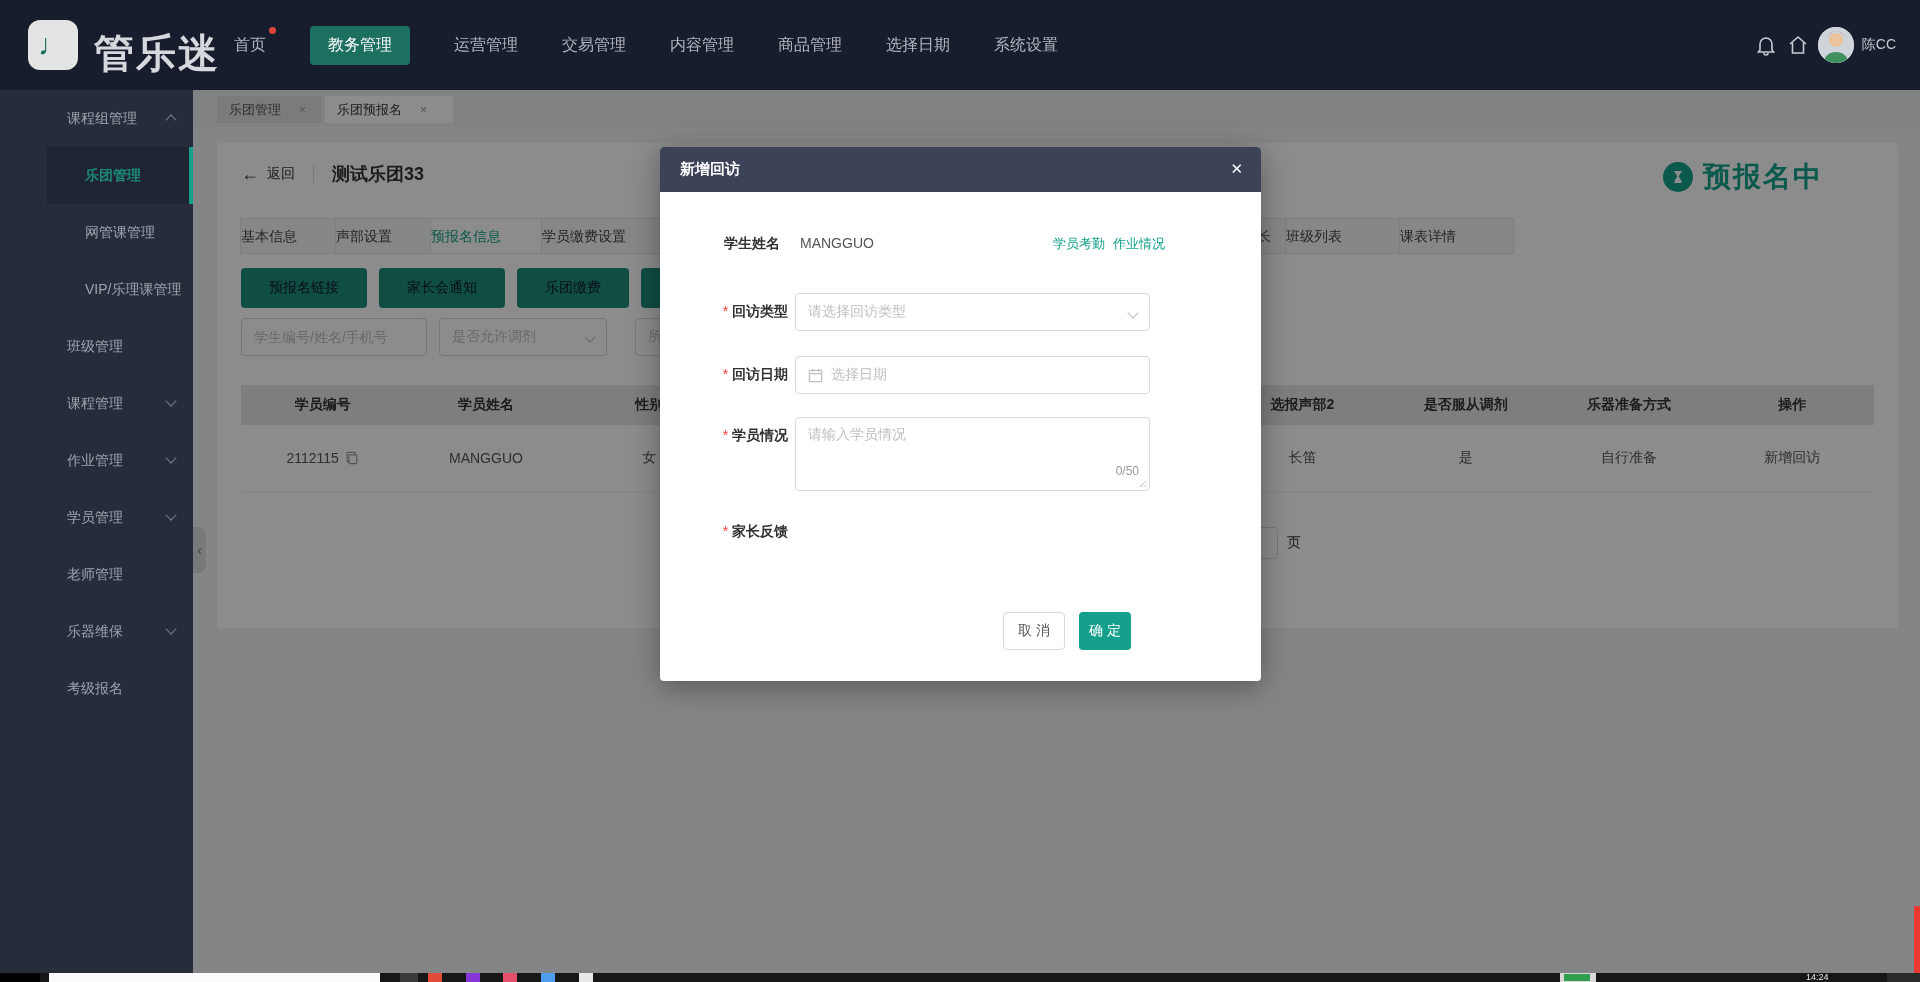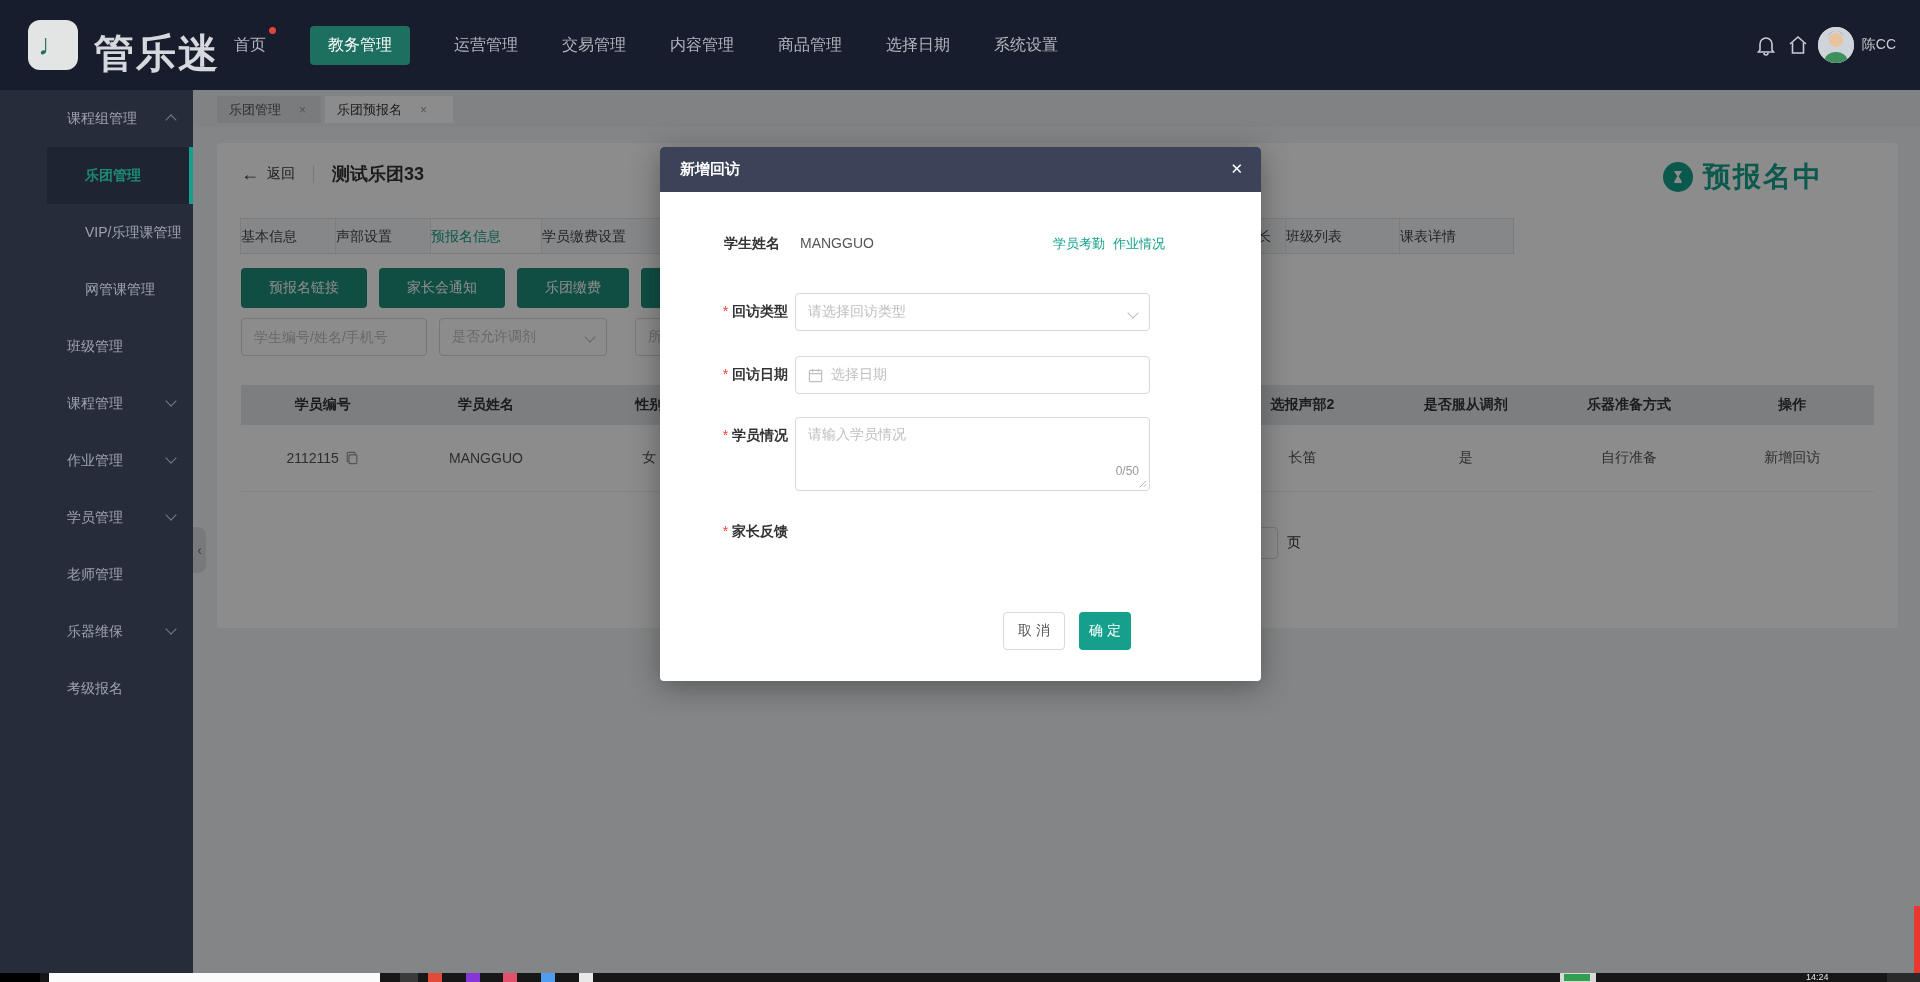--- a/index.html
+++ b/index.html
@@ -52,21 +52,21 @@
   .status-text { font-size:28px; font-weight:bold; color:#14a08b; letter-spacing:2px; }
 
   .page-tabs { position:absolute; top:75px; height:36px; }
   .ptab { float:left; height:36px; line-height:34px; text-align:left; font-size:14px; color:#444; background:#f5f6f7; border:1px solid #e3e4e6; margin-left:-1px; cursor:pointer; white-space:nowrap; overflow:hidden; }
   .ptab.active { background:#fff; color:#14a08b; }
   #ptabs-left { left:24px; }
   #ptabs-right { left:1020px; }
   .ptab.frag { width:50px; text-align:right; padding-right:14px; }
 
   .action-row { position:absolute; left:24px; top:125px; height:40px; display:flex; gap:12px; }
-  .act-btn { height:40px; padding:0 28px; min-width:96px; background:#1e8e7c; color:#ffffff; font-size:14px; border:none; border-radius:4px; cursor:pointer; white-space:nowrap; }
+  .act-btn { height:40px; padding:0 28px; min-width:96px; background:#1e8e7c; color:#0f172a; font-size:14px; border:none; border-radius:4px; cursor:pointer; white-space:nowrap; }
 
   .filter-row { position:absolute; left:24px; top:175px; height:38px; }
   .f-input, .f-select { position:absolute; height:38px; border:1px solid #d9d9d9; border-radius:4px; background:#fff; font-size:14px; color:#333; padding:0 12px; }
   .f-input::placeholder { color:#bfbfbf; }
   .f-select { display:flex; align-items:center; color:#bfbfbf; cursor:pointer; }
   .f-select .chev2 { position:absolute; right:12px; top:14px; width:8px; height:8px; border-right:1.5px solid #bfbfbf; border-bottom:1.5px solid #bfbfbf; transform:rotate(45deg); }
 
   .table { position:absolute; left:24px; top:242px; width:1633px; }
   .t-head { display:flex; height:40px; background:#e4e6e8; }
   .t-head > div { flex:1; display:flex; align-items:center; justify-content:center; font-size:14px; font-weight:bold; color:#333; }
@@ -157,24 +157,24 @@
 
   <aside id="sidebar">
     <div class="side-item">
       <span>课程组管理</span>
       <i class="chev up"></i>
     </div>
     <div class="side-item sub active">
       <span>乐团管理</span>
     </div>
     <div class="side-item sub">
+      <span>网管课管理</span>
+    </div>
+    <div class="side-item sub">
       <span>VIP/乐理课管理</span>
-    </div>
-    <div class="side-item sub">
-      <span>网管课管理</span>
     </div>
     <div class="side-item">
       <span>班级管理</span>
     </div>
     <div class="side-item">
       <span>课程管理</span>
       <i class="chev down"></i>
     </div>
     <div class="side-item">
       <span>作业管理</span>

